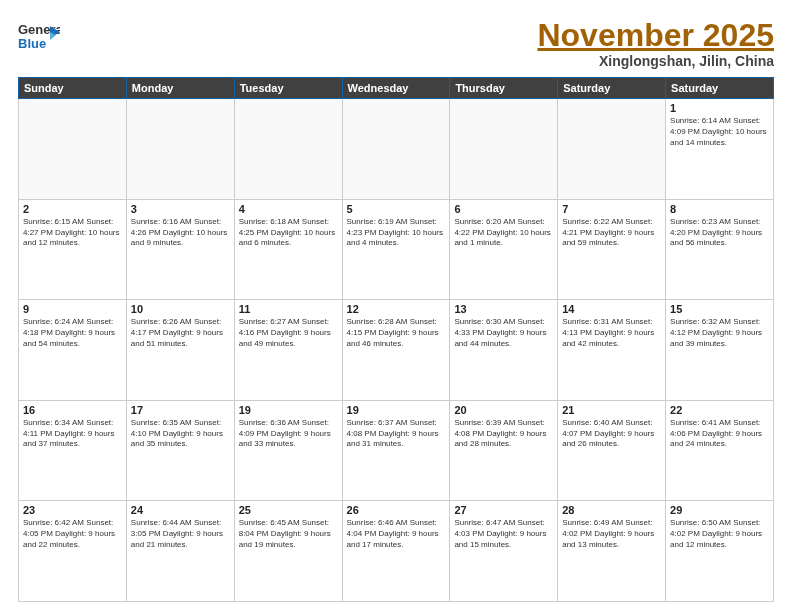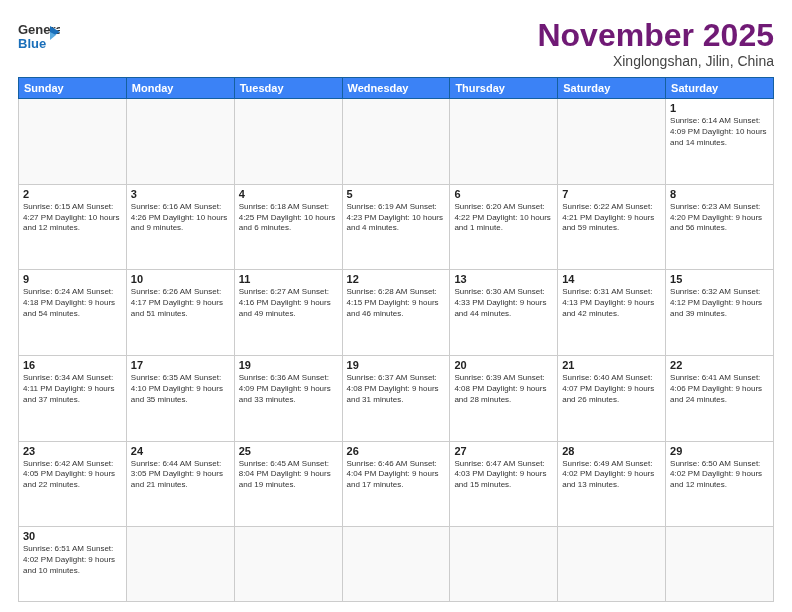--- a/index.html
+++ b/index.html
@@ -27,37 +27,38 @@
       display: flex;
       flex-direction: column;
       align-items: flex-start;
     }
     .title-block {
       text-align: right;
     }
     .title-block h1 {
       font-size: 32px;
       font-weight: bold;
-      color: #701a75;
+      color: #a16207;
       line-height: 1.1;
+      text-decoration: underline;
     }
     .title-block h2 {
       font-size: 14px;
-      font-weight: normal;
+      font-weight: bold;
       color: #444;
     }
     .calendar {
       flex: 1;
       border: 1px solid #bbb;
       border-collapse: collapse;
       width: 100%;
       table-layout: fixed;
     }
     .calendar th {
-      background: #3b82f6;
+      background: #404040;
       color: #fff;
       font-size: 11px;
       font-weight: bold;
       text-align: left;
       padding: 4px 5px;
       border: 1px solid #1560a0;
     }
     .calendar td {
       border: 1px solid #ccc;
       vertical-align: top;
@@ -332,30 +333,15 @@
 and 13 minutes.</div>
           </td>
           <td>
             <span class="day-num">29</span>
             <div class="day-info">Sunrise: 6:50 AM
 Sunset: 4:02 PM
 Daylight: 9 hours
 and 12 minutes.</div>
           </td>
         </tr>
-        <tr class="row-last">
-          <td>
-            <span class="day-num">30</span>
-            <div class="day-info">Sunrise: 6:51 AM
-Sunset: 4:02 PM
-Daylight: 9 hours
-and 10 minutes.</div>
-          </td>
-          <td class="empty-cell"></td>
-          <td class="empty-cell"></td>
-          <td class="empty-cell"></td>
-          <td class="empty-cell"></td>
-          <td class="empty-cell"></td>
-          <td class="empty-cell"></td>
-        </tr>
       </tbody>
   </table>
 </div>
 
 </body></html>

